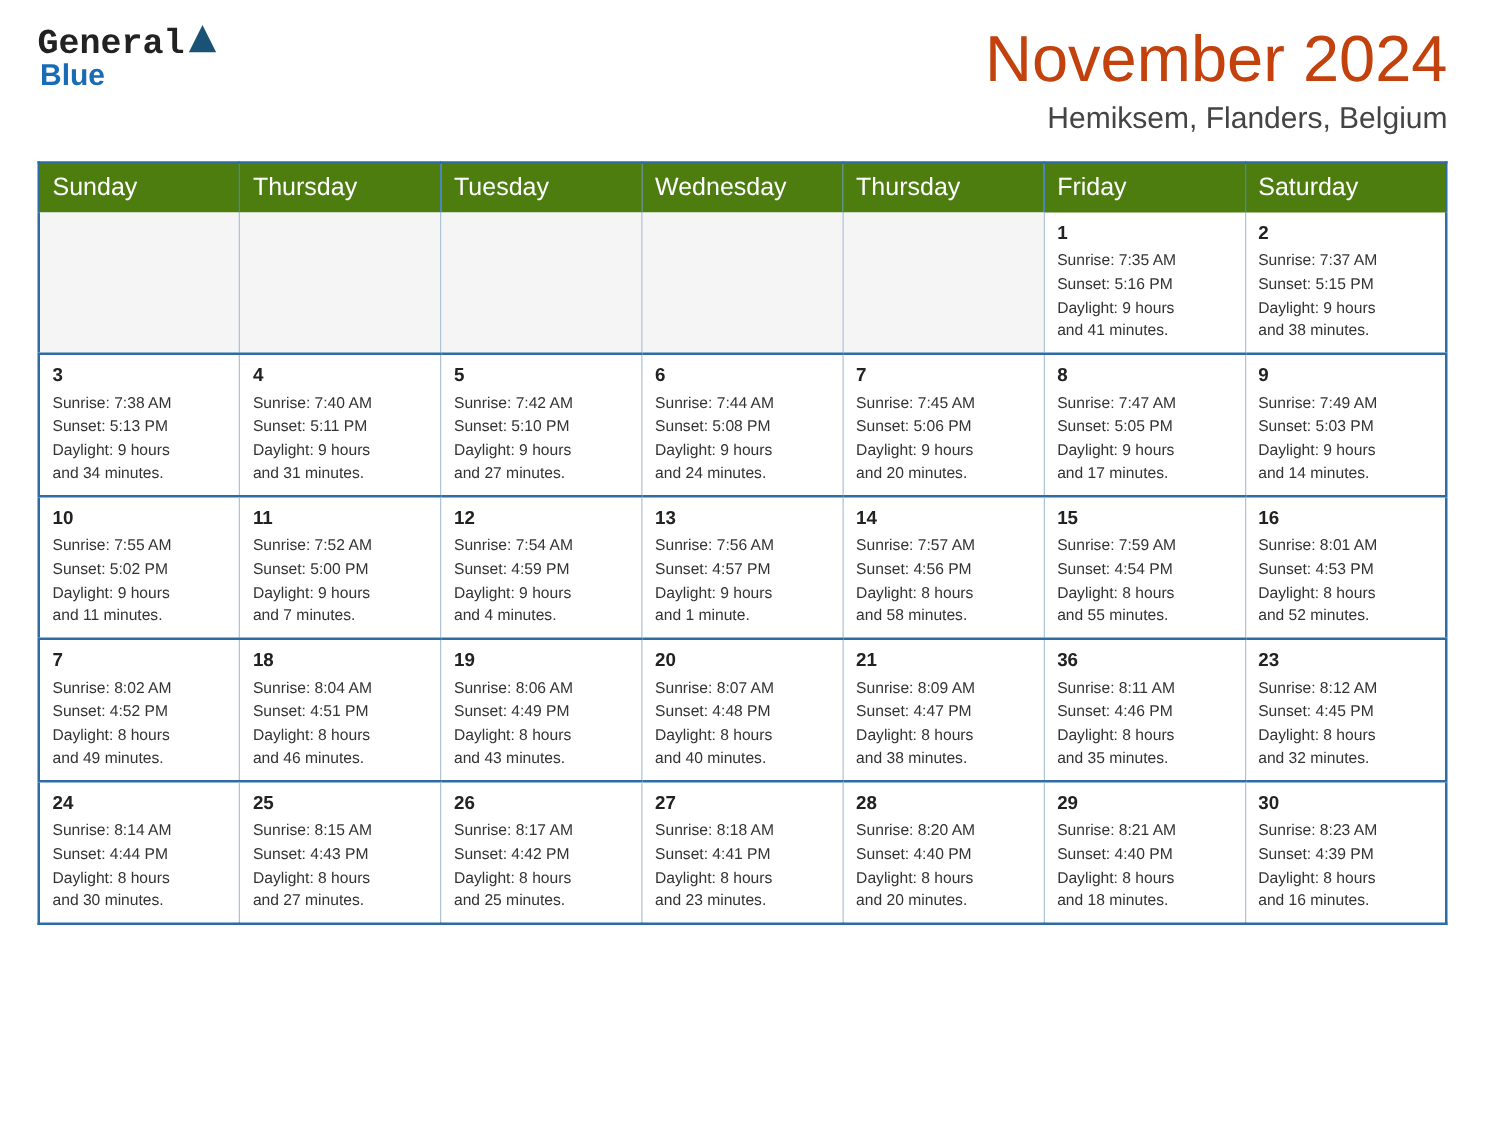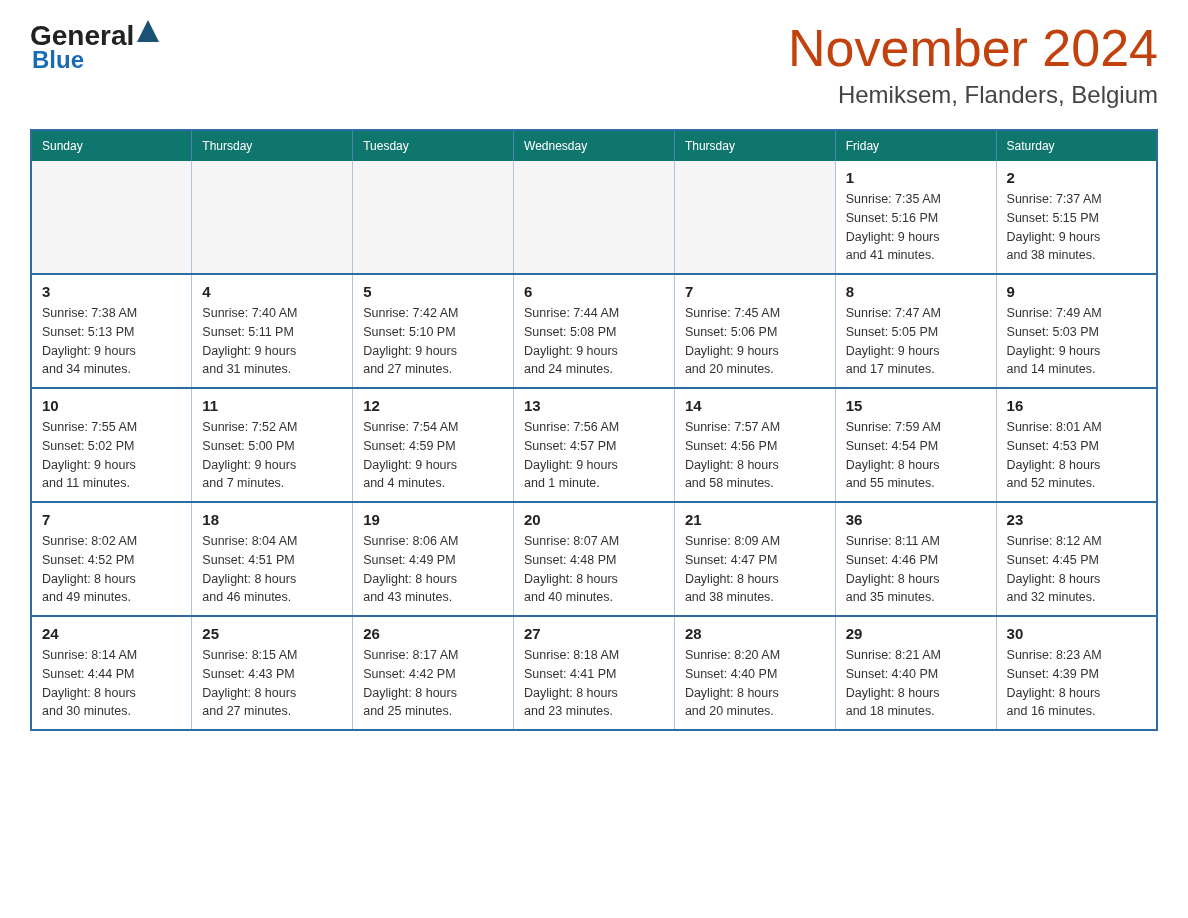--- a/index.html
+++ b/index.html
@@ -32,21 +32,22 @@
       color: #1a6bb5;
       margin-top: -4px;
     }
     .logo-block {
       display: flex;
       flex-direction: column;
       align-items: flex-start;
     }
     .logo-row1 {
       display: flex;
-      align-items: flex-end;
+      align-items: flex-start;
+      font-family: Liberation Mono, monospace;
     }
     .title-block {
       text-align: right;
     }
     .month-year {
       font-size: 52px;
       font-weight: 300;
       color: #c2410c;
       line-height: 1.1;
     }
@@ -54,23 +55,23 @@
       font-size: 24px;
       color: #444;
       margin-top: 4px;
     }
     .calendar {
       width: 100%;
       border-collapse: collapse;
       border: 2px solid #2e6da4;
     }
     .calendar th {
-      background-color: #0f766e;
+      background-color: #4d7c0f;
       color: #ffffff;
-      font-size: 12px;
+      font-size: 20px;
       font-weight: normal;
       padding: 8px 10px;
       text-align: left;
       border-right: 1px solid #4a85b8;
     }
     .calendar th:last-child {
       border-right: none;
     }
     .calendar td {
       vertical-align: top;

